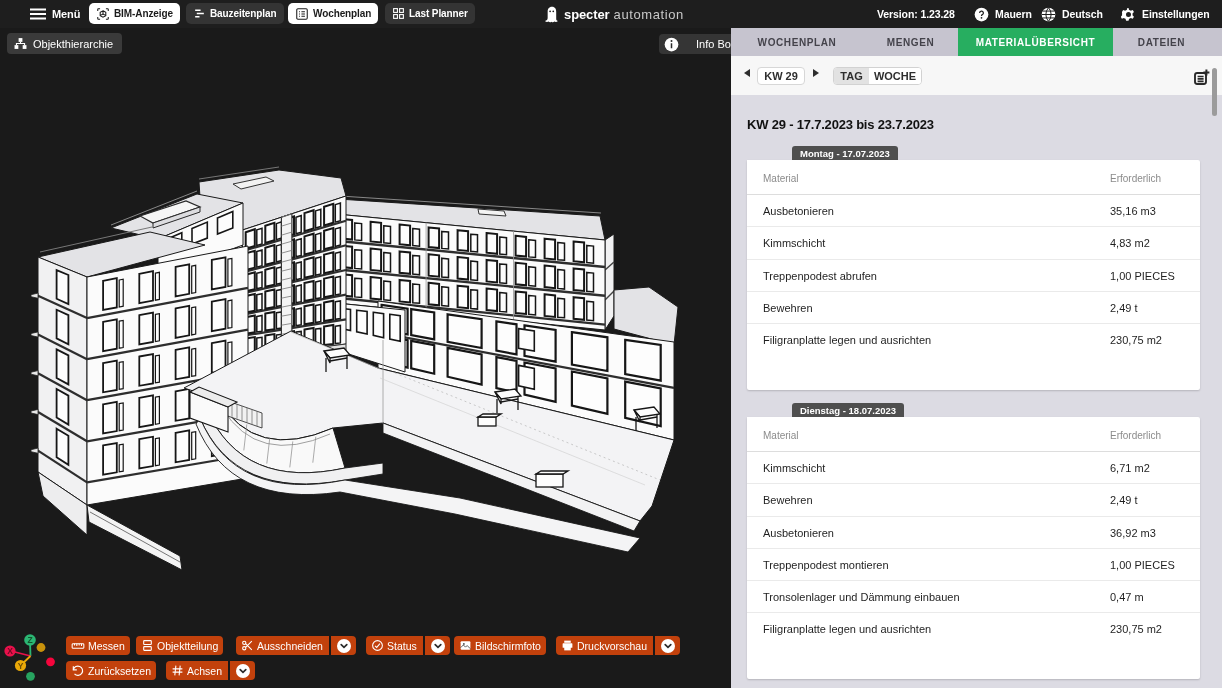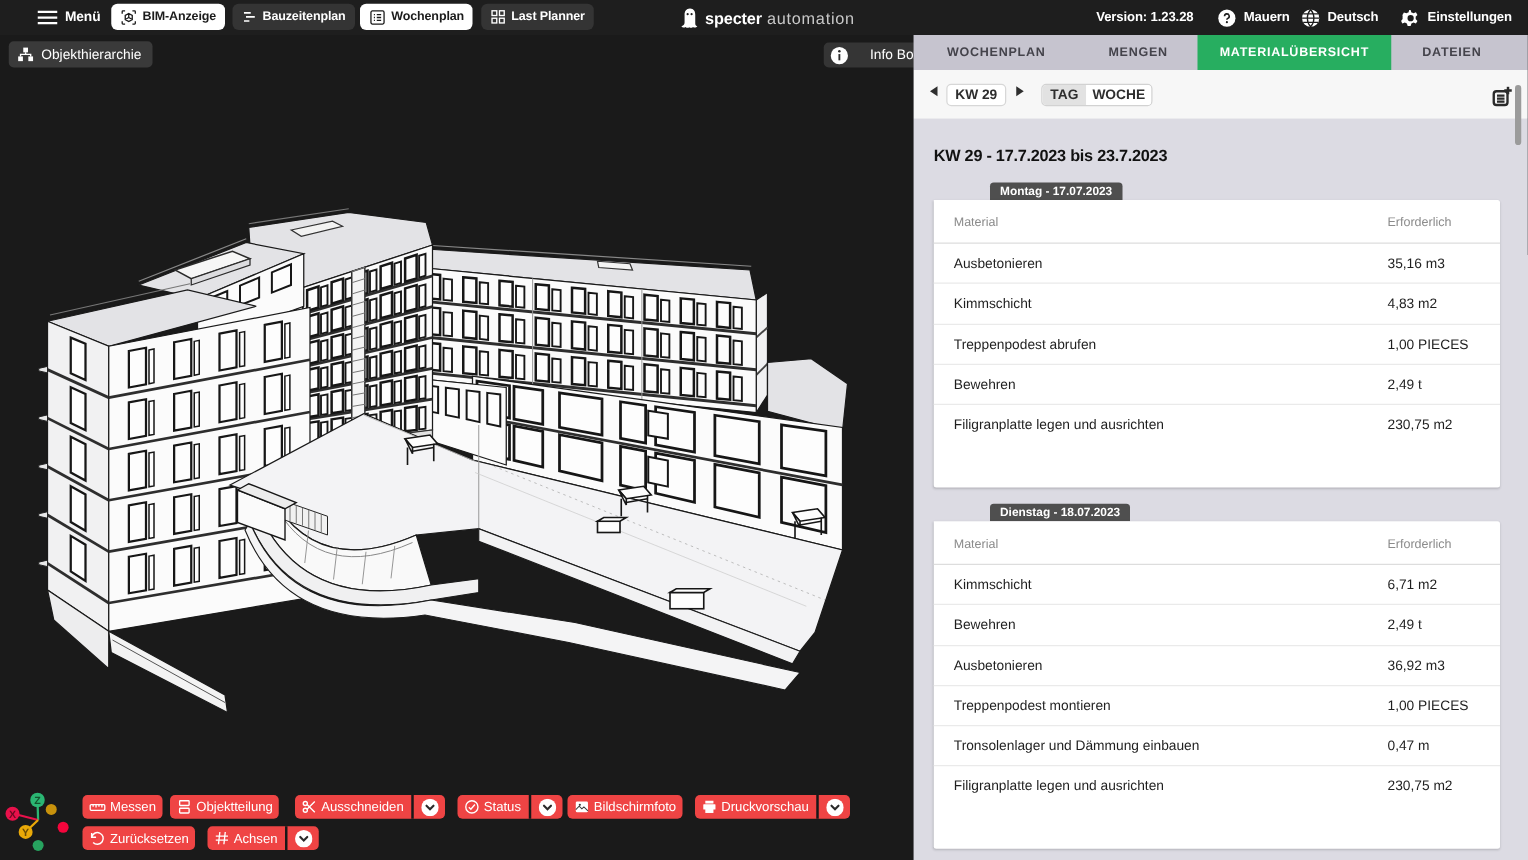--- a/index.html
+++ b/index.html
@@ -9,21 +9,21 @@
 .tb-item { position:absolute; top:0; height:28px; display:flex; align-items:center; gap:6px; }
 .pill { position:absolute; top:3px; height:21px; border-radius:5px; display:flex; align-items:center;
   gap:4px; padding:0 7px; font-size:10px; font-weight:600; }
 .pill.white { background:#fff; color:#1b1b1b; }
 .pill.dark { background:#343434; color:#fff; }
 .viewport { position:absolute; left:0; top:28px; width:731px; height:660px; background:#1a1a1a; overflow:hidden; }
 .ochip { position:absolute; left:7px; top:5px; height:21px; background:#3a3a3a; border-radius:4px;
   color:#fff; font-size:11px; display:flex; align-items:center; gap:6px; padding:0 9px 0 7px; }
 .infochip { position:absolute; left:659px; top:6px; height:20px; background:#353535; border-radius:4px;
   color:#fff; font-size:11px; display:flex; align-items:center; gap:17px; padding:0 3px 0 5px; white-space:nowrap; }
-.vchip { position:absolute; height:19px; background:#ef4444; border-radius:4px; color:#fff;
+.vchip { position:absolute; height:19px; background:#c2410c; border-radius:4px; color:#fff;
   font-size:10.5px; display:inline-flex; align-items:center; gap:3px; padding:0 5px; white-space:nowrap; }
 .vchip .ddsep { width:2px; height:19px; background:#181818; margin-left:3px; margin-right:3px; }
 .rpanel { position:absolute; left:731px; top:28px; width:491px; height:660px; background:#dcdbe3; }
 .tabs { position:absolute; left:0; top:0; width:491px; height:28px; background:#c6c4cf; display:flex; }
 .tab { height:28px; display:flex; align-items:center; justify-content:center; font-size:10px;
   font-weight:700; letter-spacing:0.6px; color:#44434b; }
 .tab.active { background:#27ae60; color:#fff; }
 .subbar { position:absolute; left:0; top:28px; width:491px; height:39px; background:#f7f7f7; }
 .kwbox { position:absolute; left:26px; top:11px; width:48px; height:18px; border:1px solid #d7d7d7;
   border-radius:4px; background:#fff; font-size:11px; font-weight:700; color:#2e2e2e;

